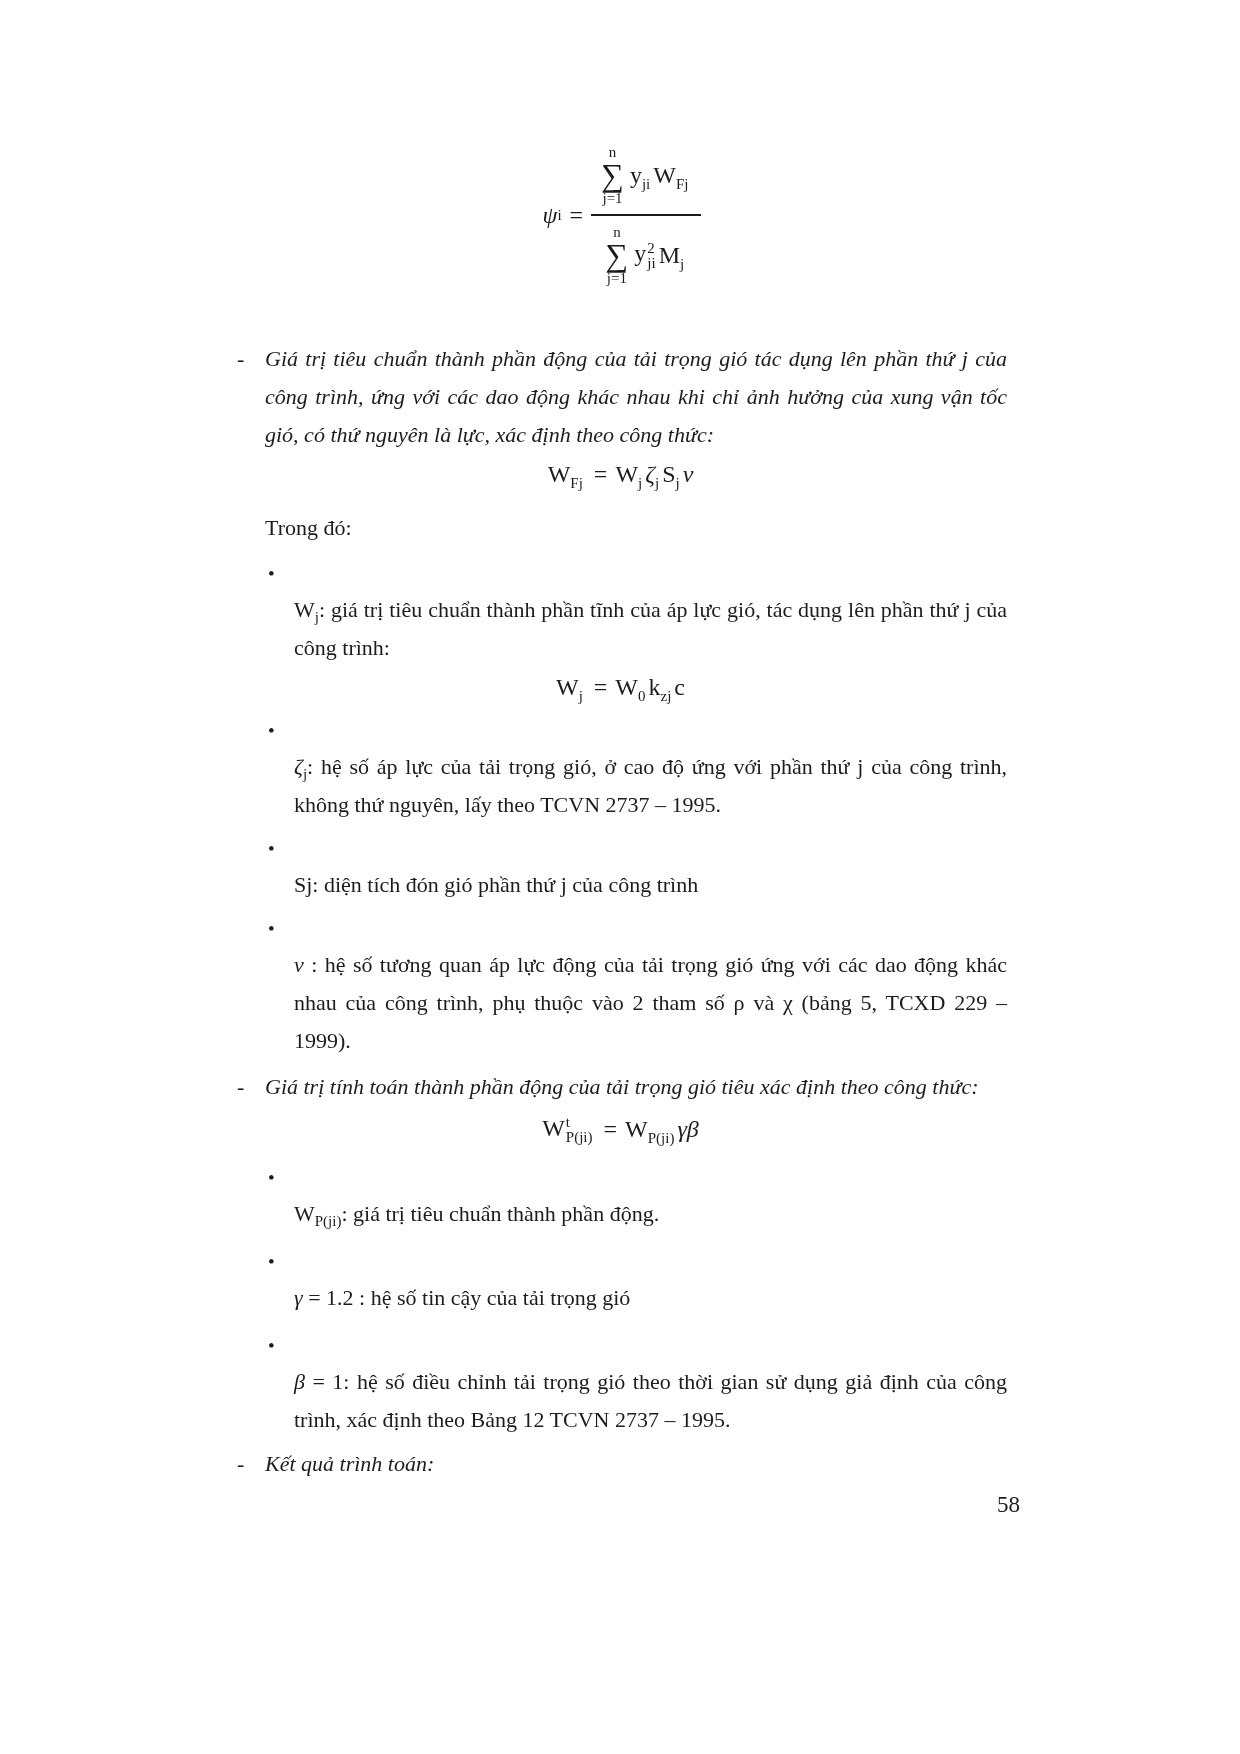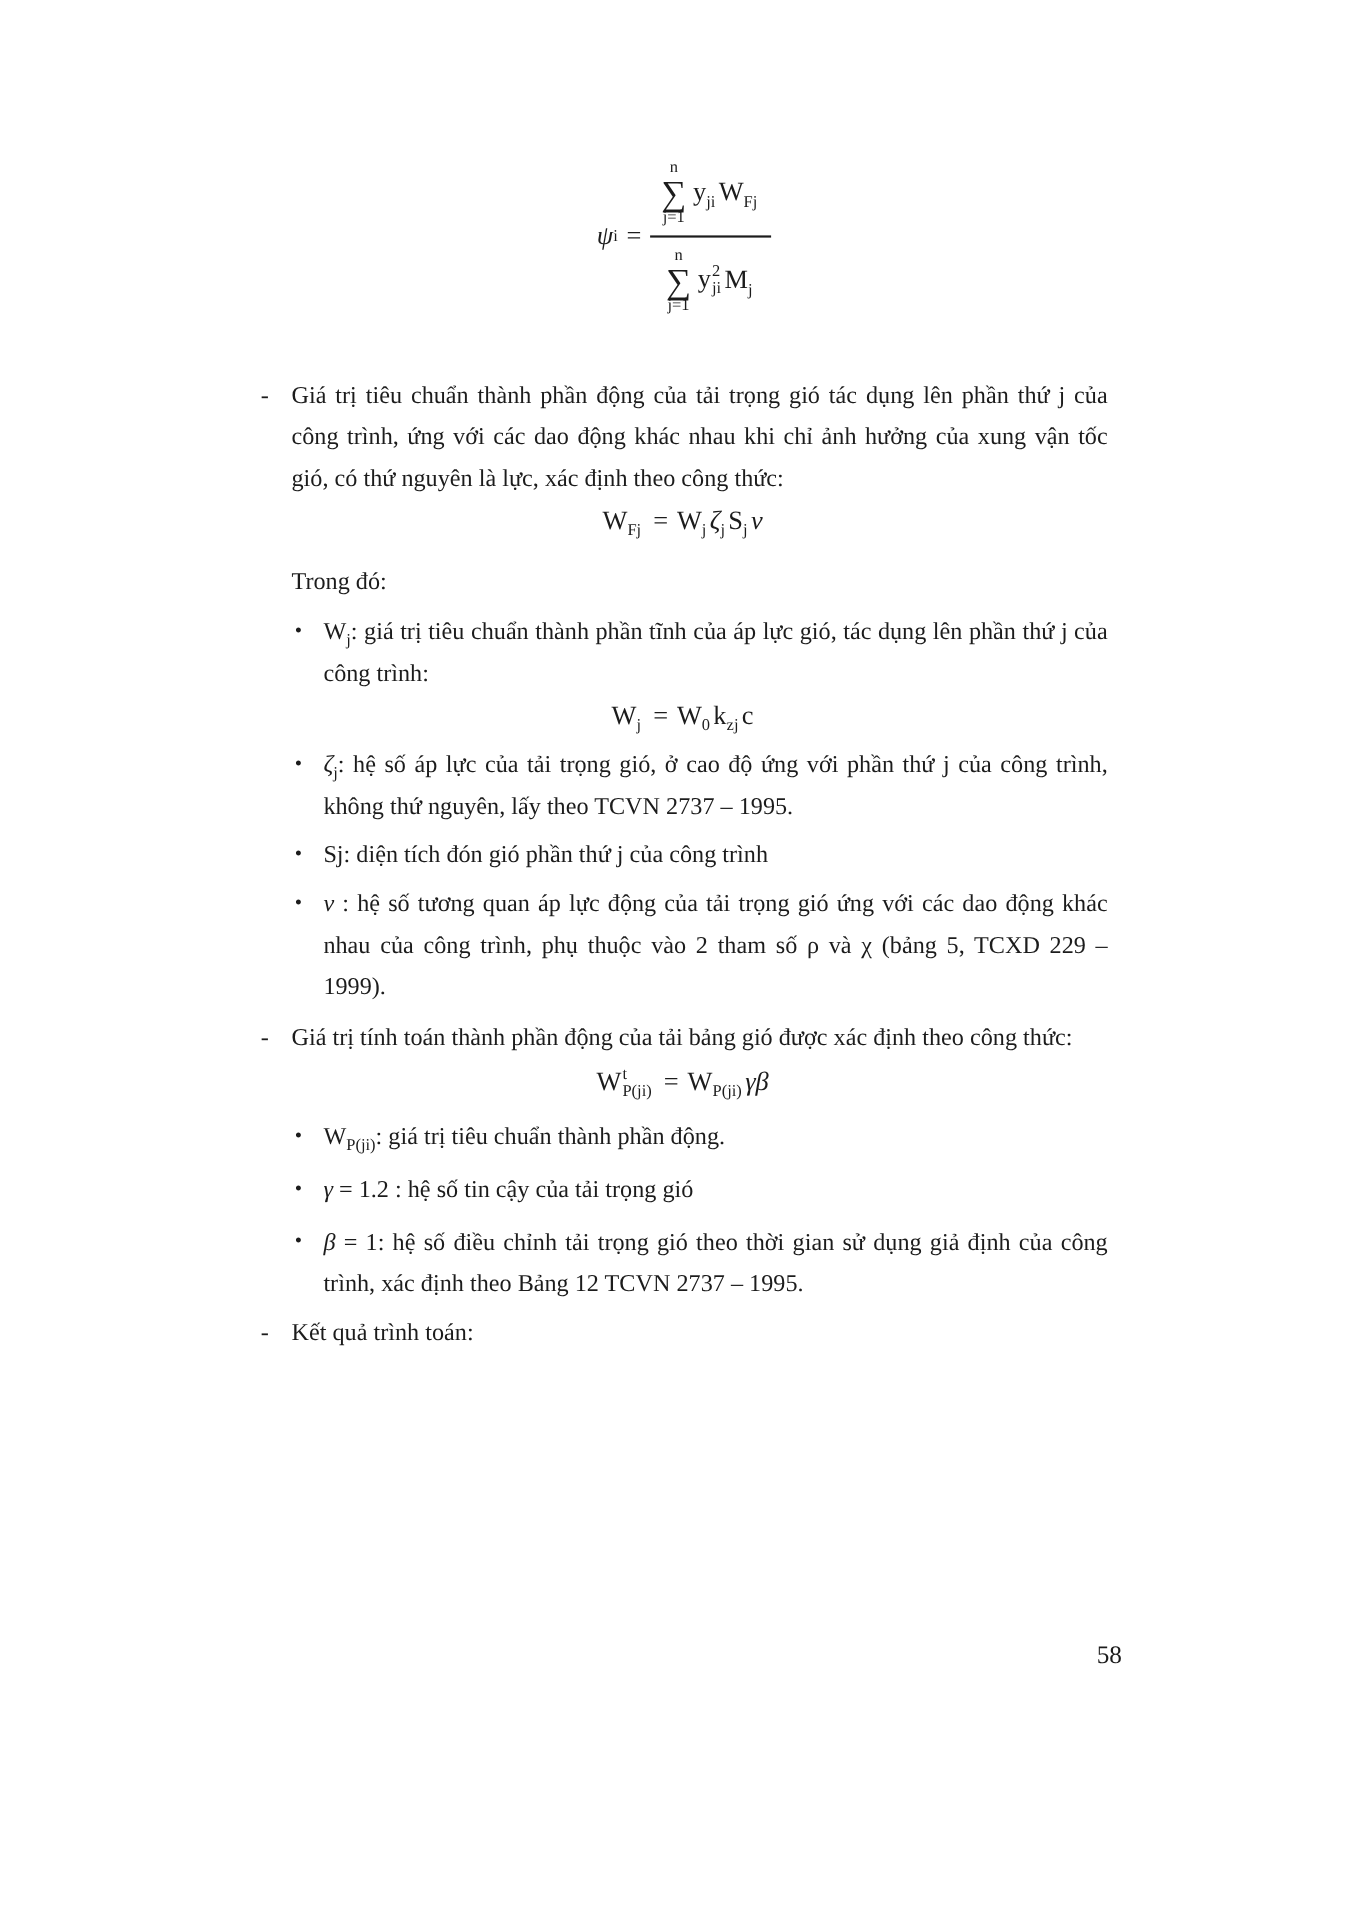--- a/index.html
+++ b/index.html
@@ -50,25 +50,25 @@
   .stack {
     display: inline-flex; flex-direction: column; align-items: flex-start;
     vertical-align: middle; line-height: 1; margin-left: 1px;
   }
   .stk { font-size: 15px; line-height: 15px; }
   .f-lhs { display: inline-flex; align-items: center; white-space: nowrap; }
   .f-eq { margin: 0 8px; }
   
   .dash-row { display: flex; margin-bottom: 6px; }
   .dash-mark { width: 28px; flex: none; }
-  .dash-body { flex: 1; text-align: justify; }
+  .dash-body { flex: 1; text-align: justify; font-style: italic; }
   .trong-do { margin: 20px 0 8px 28px; }
   .bullet-row { display: flex; margin: 0 0 6px 31px; }
   .bullet-mark { width: 26px; flex: none; font-size: 19px; }
-  .bullet-body { flex: 1; text-align: justify; }
+  .bullet-body { flex: 1; text-align: justify; margin-top: 36px; }
   .page-number {
     position: absolute;
     top: 1492px;
     right: 220px;
     font-size: 23px;
   }
 </style>
 </head>
 <body>
 
@@ -151,21 +151,21 @@
 
     <div class="bullet-row">
       <span class="bullet-mark">•</span>
       <div class="bullet-body">
         <span class="gk">ν</span><span> : hệ số tương quan áp lực động của tải trọng gió ứng với các dao động khác nhau của công trình, phụ thuộc vào 2 tham số ρ và χ (bảng 5, TCXD 229 – 1999).</span>
       </div>
     </div>
 
     <div class="dash-row" style="margin-top: 8px;">
       <span class="dash-mark">-</span>
-      <div class="dash-body">Giá trị tính toán thành phần động của tải bảng gió được xác định theo công thức:</div>
+      <div class="dash-body">Giá trị tính toán thành phần động của tải trọng gió tiêu xác định theo công thức:</div>
     </div>
 
     <div class="formula-row formula-inline" style="margin: 8px 0 14px 0;">
       <span class="term"><span>W</span><span class="stack">
             <span class="stk">t</span>
             <span class="stk">P(ji)</span>
           </span></span>
       <span class="f-eq">=</span>
       <span class="term"><span>W</span><sub>P(ji)</sub></span>
       <span class="term gk">γβ</span>

